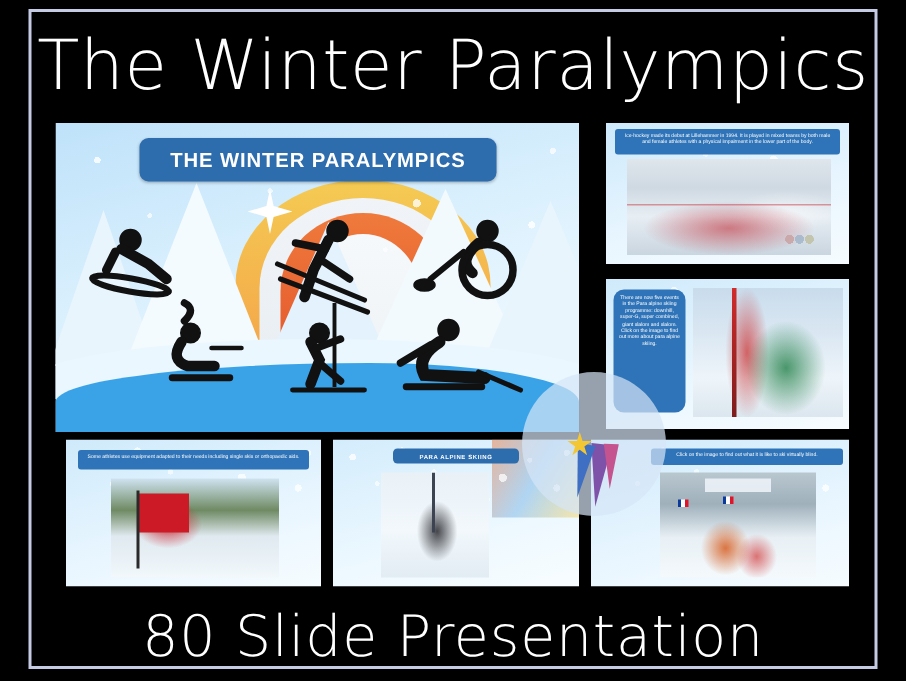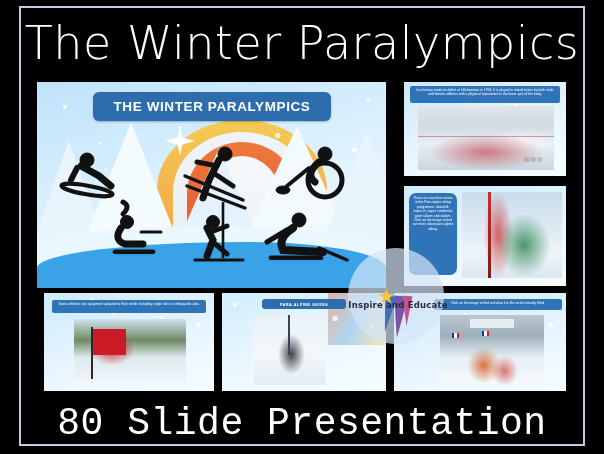--- a/index.html
+++ b/index.html
@@ -11,21 +11,21 @@
   
   #frame-border{position:absolute;left:19px;top:6px;width:566px;height:440px;
       border:2px solid #c6cbe4;box-sizing:border-box;pointer-events:none;}
 
   
   .handwrite{font-family:"DejaVu Sans",sans-serif;font-weight:300;color:#ffffff;
       letter-spacing:.5px;white-space:nowrap;text-align:center;}
   #main-title{position:absolute;left:0;top:14px;width:604px;height:58px;
       font-size:46px;line-height:58px;}
   #bottom-title{position:absolute;left:0;top:400px;width:604px;height:48px;
-      font-size:38px;line-height:48px;font-family:Liberation Mono, monospace;}
+      font-size:38px;line-height:48px;}
 
   
   .slide{position:absolute;overflow:hidden;background:#0a0a0a;}
   .slide .sky{position:absolute;inset:0;
       background:linear-gradient(160deg,#cfe9fb 0%,#ddf0fd 38%,#eaf7ff 70%,#f4fbff 100%);}
 
   
   .snow{position:absolute;inset:0;
      background-image:
       radial-gradient(circle 2.2px at 8% 12%,rgba(255,255,255,.9) 98%,transparent 100%),
@@ -252,18 +252,17 @@
 
   <div id="watermark">
     <div id="wm-circle"></div>
     <div class="wm-beam" style="left:56px;top:52px;border-width:0 7px 42px 7px;border-bottom-color:#7d52a8;
                 transform:rotate(186deg);"></div>
     <div class="wm-beam" style="left:46px;top:52px;border-width:0 6px 36px 6px;border-bottom-color:#3f6fc2;
                 transform:rotate(190deg);"></div>
     <div class="wm-beam" style="left:66px;top:52px;border-width:0 5px 30px 5px;border-bottom-color:#c4538f;
                 transform:rotate(182deg);"></div>
     <div id="wm-star"></div>
-    <div id="wm-tag">Inspire and Educate</div>
   </div>
 
   <div id="bottom-title" class="handwrite">80 Slide Presentation</div>
 
 </div>
 
 </body></html>

